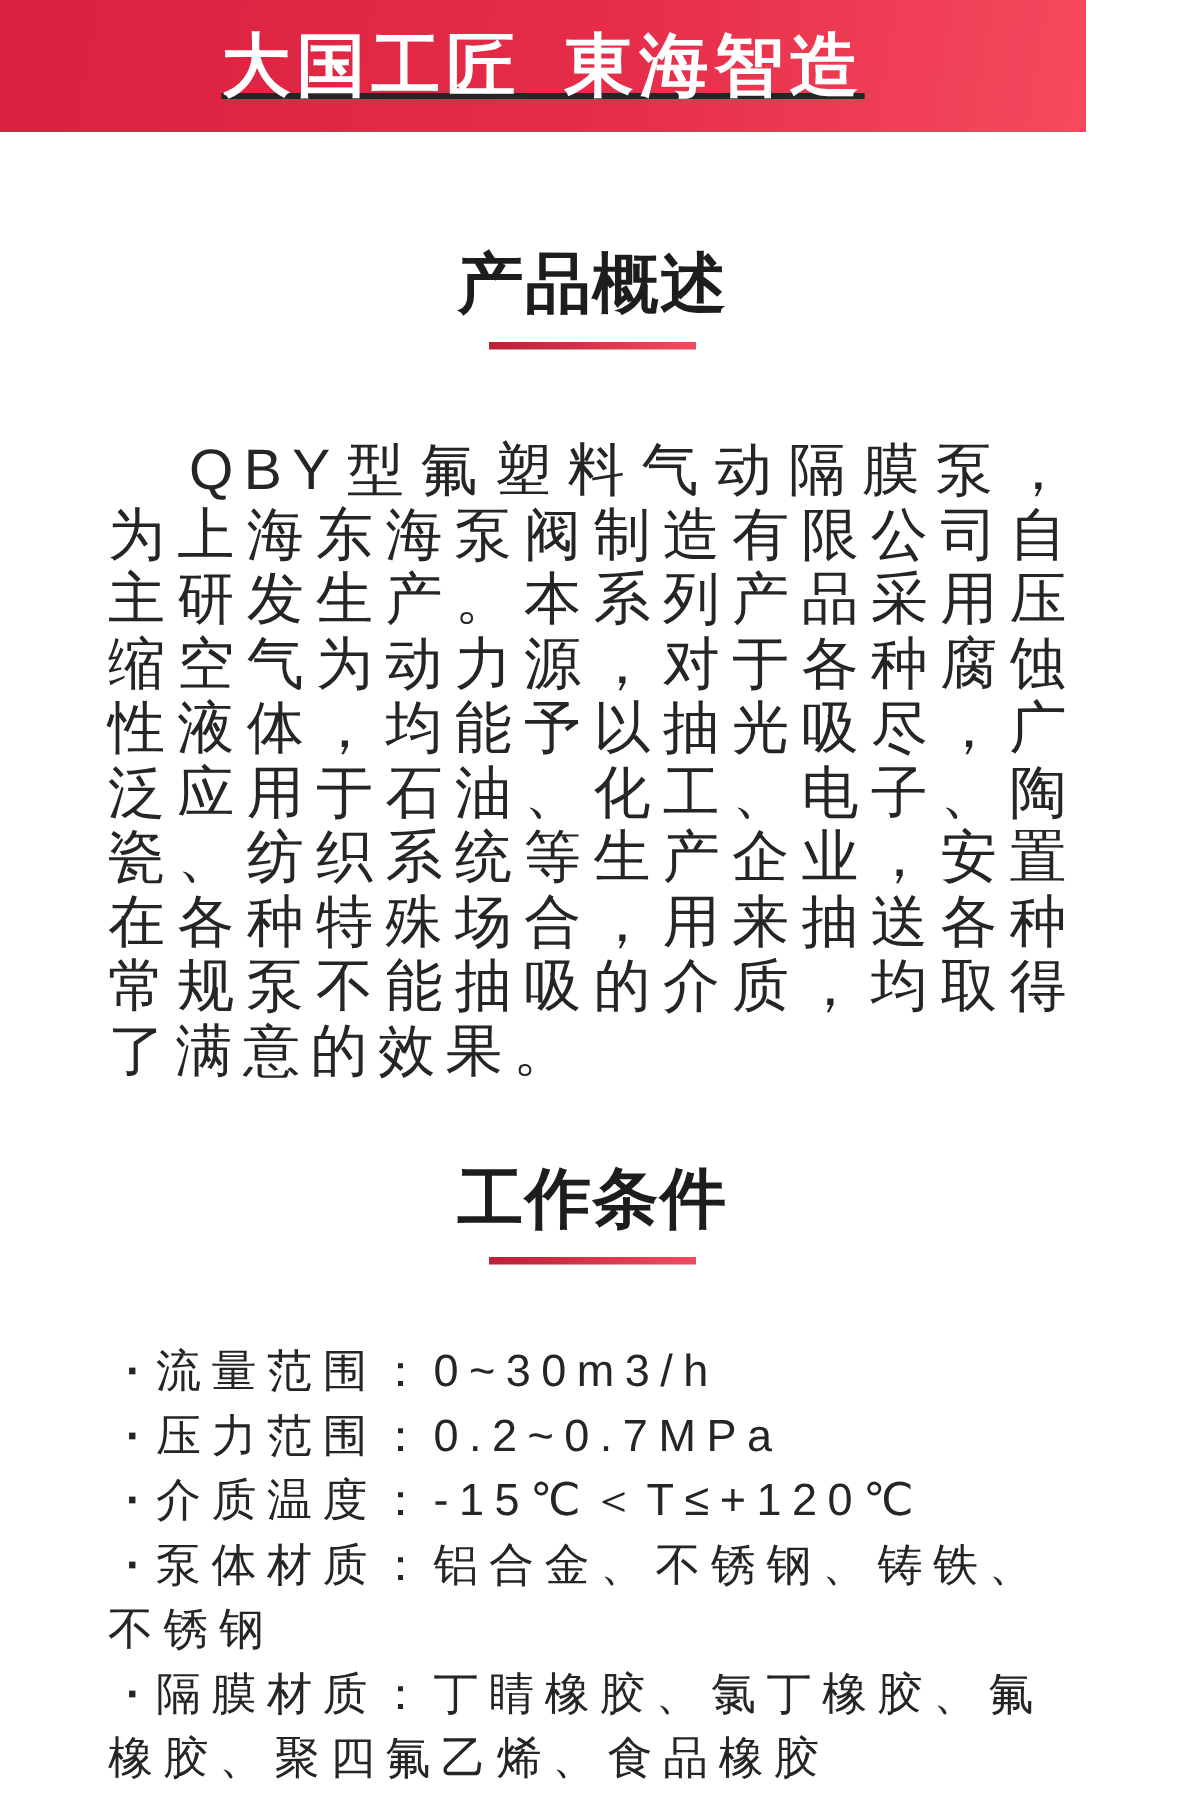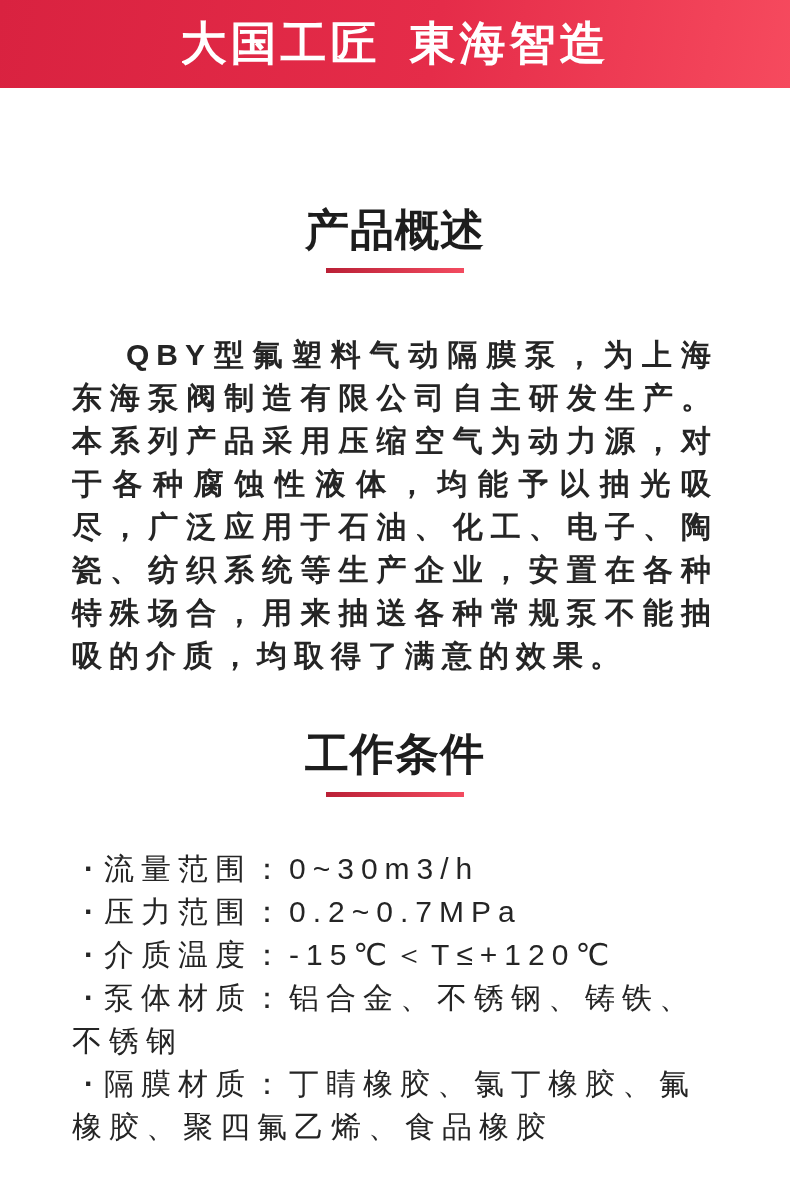--- a/index.html
+++ b/index.html
@@ -8,64 +8,65 @@
     width: 790px;
     min-height: 1203px;
     margin: 0 auto;
     font-family: "Liberation Sans", "DejaVu Sans", sans-serif;
     color: #252525;
     overflow: hidden;
   }
 
   
   .banner {
-    width: 790px;
+    width: 724px;
     height: 88px;
     background: linear-gradient(100deg, #d92240 0%, #e52c49 55%, #f64a5e 100%);
     display: flex;
     align-items: center;
     justify-content: center;
+    text-decoration: underline;
   }
   .banner-title {
     color: #ffffff;
     font-size: 46px;
     font-weight: 700;
     letter-spacing: 4px;
     word-spacing: 12px;
     white-space: nowrap;
   }
 
   
   .section-title {
     text-align: center;
     font-size: 44px;
     font-weight: 700;
     color: #1d1d1d;
     letter-spacing: 1px;
     line-height: 48px;
   }
-  .section-overview .section-title { margin-top: 118px; text-align: center; }
+  .section-overview .section-title { margin-top: 78px; text-align: center; }
   .section-conditions .section-title { margin-top: 53px; }
   .title-underline {
     width: 138px;
     height: 5px;
     margin: 14px auto 0 auto;
     background: linear-gradient(90deg, #ba2036 0%, #f34b60 100%);
   }
 
   
   .overview-paragraph {
     margin: 60px 72px 0 72px;
-    font-size: 30px;
+    font-size: 38px;
     line-height: 43px;
     letter-spacing: 7px;
     color: #252525;
     text-align: justify;
     text-indent: 54px;
-    font-weight: 700;
+    font-weight: 400;
   }
 
   
   .conditions-list {
     list-style: none;
     margin: 50px 70px 0 72px;
   }
   .conditions-list li {
     font-size: 30px;
     line-height: 43px;

